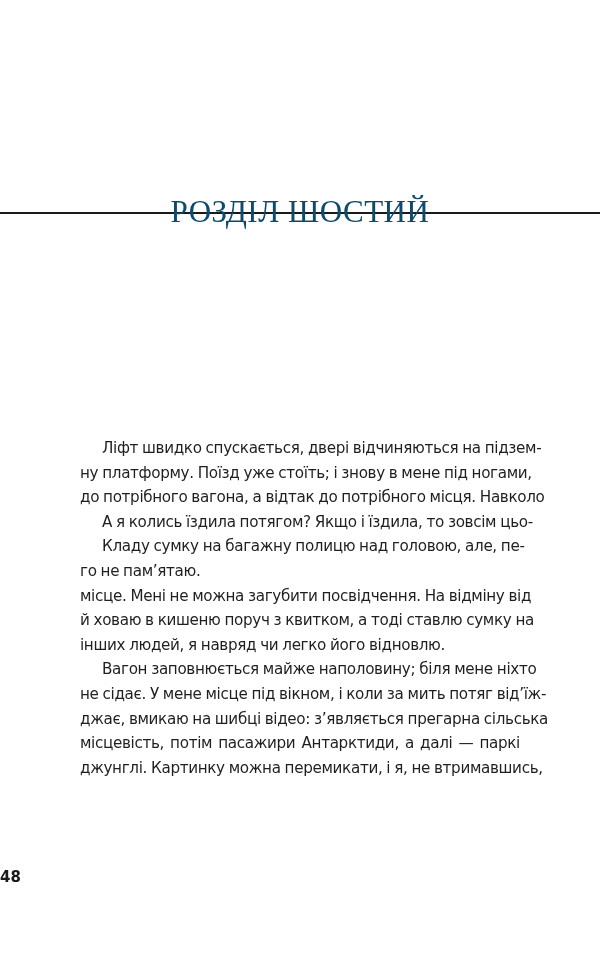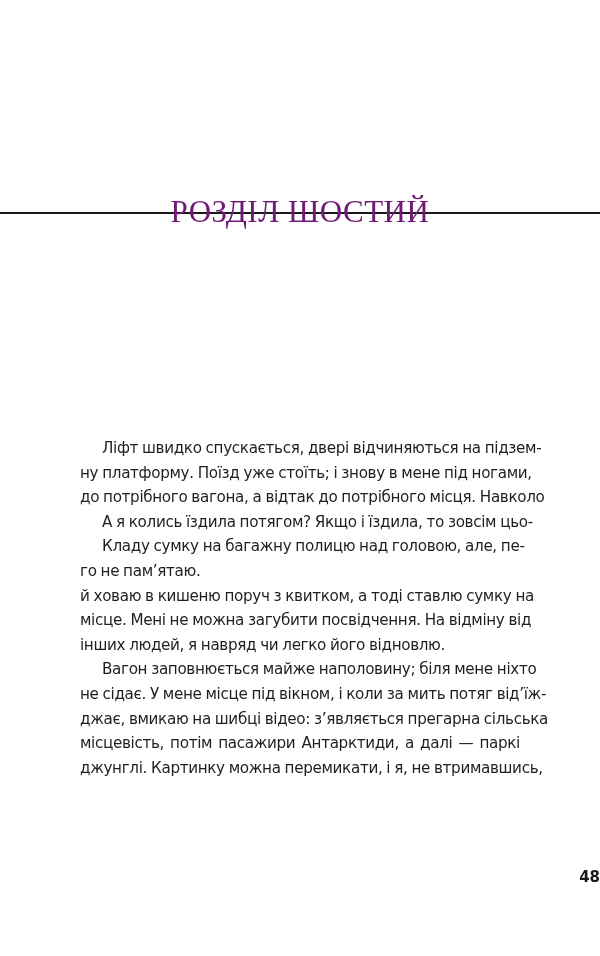--- a/index.html
+++ b/index.html
@@ -25,21 +25,21 @@
     .chapter-title {
       position: absolute;
       left: 0;
       right: 0;
       top: 192px;
       text-align: center;
       font-family: "Liberation Serif", "DejaVu Serif", serif;
       font-size: 31px;
       letter-spacing: 0.5px;
       line-height: 40px;
-      color: #701a75;
+      color: #0c4a6e;
       white-space: nowrap;
     }
     .body-text {
       position: absolute;
       left: 80px;
       width: 440px;
       top: 436px;
       font-family: "DejaVu Sans", "Liberation Sans", sans-serif;
       font-size: 15.2px;
       line-height: 24.6px;
@@ -59,21 +59,21 @@
       padding-left: 22px;
     }
     .line.last {
       text-align-last: left;
     }
     .page-number {
       position: absolute;
       left: 0;
       right: 0;
       top: 868px;
-      text-align: right;
+      text-align: left;
       font-family: "DejaVu Sans", "Liberation Sans", sans-serif;
       font-size: 15px;
       font-weight: bold;
       color: #1a1a1a;
     }
   </style>
 </head>
 <body>
 
 <div class="chapter-rule"></div>
@@ -82,22 +82,22 @@
 <div class="body-text">
 
   <span class="line indent">Ліфт швидко спускається, двері відчиняються на підзем-</span>
   <span class="line">ну платформу. Поїзд уже стоїть; і знову в мене під ногами,</span>
   <span class="line">до потрібного вагона, а відтак до потрібного місця. Навколо</span>
 
   <span class="line indent">А я колись їздила потягом? Якщо і їздила, то зовсім цьо-</span>
   <span class="line indent">Кладу сумку на багажну полицю над головою, але, пе-</span>
 
   <span class="line last">го не пам’ятаю.</span>
+  <span class="line">місце. Мені не можна загубити посвідчення. На відміну від</span>
   <span class="line">й ховаю в кишеню поруч з квитком, а тоді ставлю сумку на</span>
-  <span class="line">місце. Мені не можна загубити посвідчення. На відміну від</span>
   <span class="line last">інших людей, я навряд чи легко його відновлю.</span>
 
   <span class="line indent">Вагон заповнюється майже наполовину; біля мене ніхто</span>
   <span class="line">не сідає. У мене місце під вікном, і коли за мить потяг від’їж-</span>
   <span class="line">джає, вмикаю на шибці відео: з’являється прегарна сільська</span>
   <span class="line">місцевість, потім пасажири Антарктиди, а далі — паркі</span>
   <span class="line">джунглі. Картинку можна перемикати, і я, не втримавшись,</span>
 </div>
 
 <div class="page-number">48</div>

